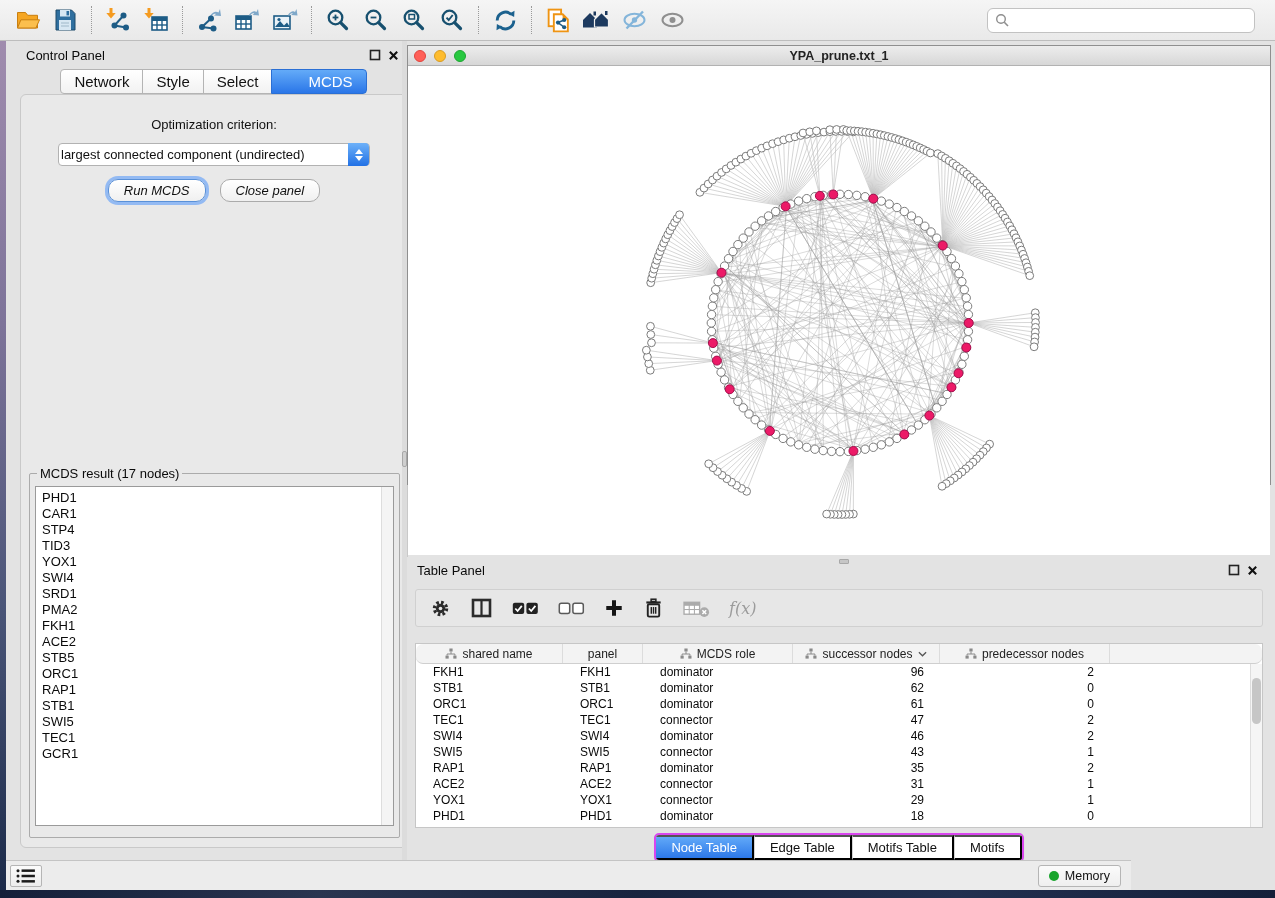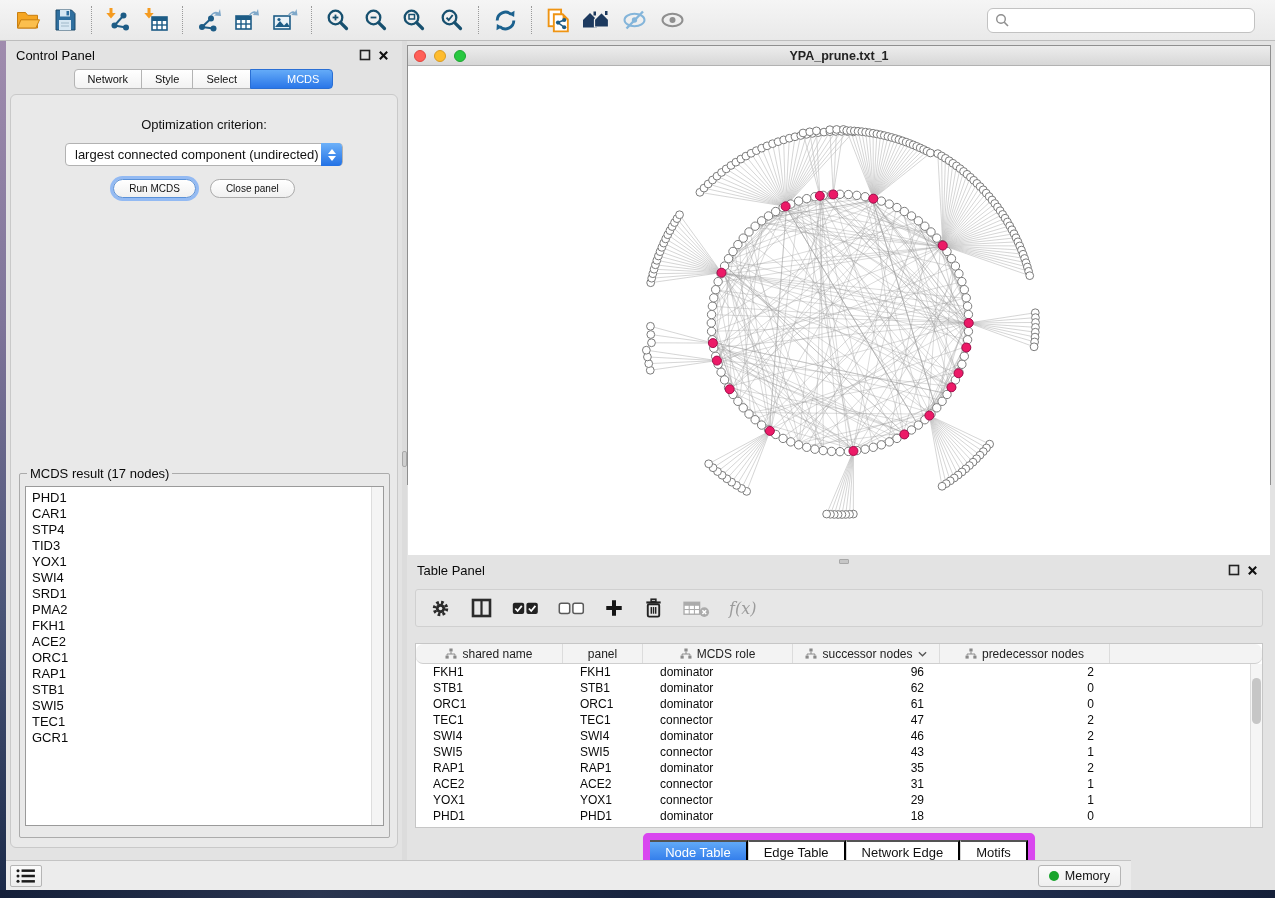--- a/index.html
+++ b/index.html
@@ -12,39 +12,39 @@
 
   
   #toolbar { position:absolute; left:0; top:0; width:1275px; height:41px; background:linear-gradient(#f5f5f5,#e9e9e9); border-bottom:1px solid #bdbdbd; display:flex; align-items:center; padding:0 8px; }
   .tb-btn { width:38px; height:32px; display:flex; align-items:center; justify-content:center; background:transparent; border:none; cursor:pointer; }
   .tb-sep { width:1px; height:28px; border-left:1px dotted #9a9a9a; margin:0 7px; }
   #search-wrap { margin-left:auto; margin-right:12px; width:268px; height:25px; background:#fff; border:1px solid #c2c2c2; border-radius:6px; display:flex; align-items:center; padding:0 7px; }
   #search-wrap svg { flex:0 0 auto; }
   #search-input { border:none; outline:none; flex:1; margin-left:5px; font-size:13px; background:transparent; }
 
   
-  #control-panel { position:absolute; left:6px; top:41px; width:396px; height:819px; background:#e3e3e3; }
+  #control-panel { position:absolute; left:16px; top:41px; width:396px; height:819px; background:#e3e3e3; }
   .panel-head { height:28px; display:flex; align-items:center; padding:0 10px; }
   .panel-title { font-size:13px; color:#0a0a0a; }
   .panel-head .spacer { flex:1; }
   .mini-btn { width:18px; height:18px; display:flex; align-items:center; justify-content:center; background:none; border:none; cursor:pointer; }
   #cp-tabs { display:flex; justify-content:center; position:relative; z-index:2; }
-  .cp-tab { font-size:11px; padding:3px 13px; background:linear-gradient(#ffffff,#f2f2f2); border:1px solid #b4b4b4; margin-left:-1px; cursor:pointer; color:#111; }
+  .cp-tab { font-size:15px; padding:3px 13px; background:linear-gradient(#ffffff,#f2f2f2); border:1px solid #b4b4b4; margin-left:-1px; cursor:pointer; color:#111; }
   .cp-tab:first-child { border-radius:4px 0 0 4px; }
   .cp-tab:last-child { border-radius:0 4px 4px 0; }
   .cp-tab.active { background:linear-gradient(#64abf8,#2a76e8); color:#fff; border-color:#2a6fd4;padding-left:36px; }
   #cp-card { position:absolute; left:4px; top:53px; width:388px; height:754px; background:#e9e9e9; border:1px solid #c9c9c9; border-radius:6px; }
   #opt-label { margin-top:22px; text-align:center; font-size:13px; }
-  #criterion-select { position:relative; width:278px; height:23px; margin:11px auto 0; background:#fff; border:1px solid #b2b2b2; border-radius:4px; display:flex; align-items:center; padding-left:9px; font-size:13px; cursor:pointer; }
+  #criterion-select { position:relative; width:312px; height:23px; margin:11px auto 0; background:#fff; border:1px solid #b2b2b2; border-radius:4px; display:flex; align-items:center; padding-left:2px; font-size:13px; cursor:pointer; }
   #criterion-stepper { position:absolute; right:0; top:-1px; width:21px; height:23px; border-radius:0 4px 4px 0; background:linear-gradient(#6db1f9,#2271e5); display:flex; flex-direction:column; align-items:center; justify-content:center; gap:2px; }
   .step-arrow { width:0; height:0; border-left:4px solid transparent; border-right:4px solid transparent; }
   .step-arrow.up { border-bottom:5px solid #fff; }
   .step-arrow.down { border-top:5px solid #fff; }
   #cp-buttons { margin-top:13px; display:flex; justify-content:center; gap:14px; }
-  .push-btn { font-size:10px; padding:3px 15px; background:linear-gradient(#ffffff,#f0f0f0); border:1px solid #ababab; border-radius:10px; cursor:pointer; color:#111; }
+  .push-btn { font-size:13px; padding:3px 15px; background:linear-gradient(#ffffff,#f0f0f0); border:1px solid #ababab; border-radius:10px; cursor:pointer; color:#111;font-style:italic; }
   .push-btn.focused { box-shadow:0 0 0 3px rgba(90,155,250,.6); border-color:#5a91d8; }
   #mcds-fieldset { position:absolute; left:8px; top:371px; width:371px; height:372px; border:1px solid #ababab; border-radius:2px; background:transparent; padding:5px; }
   #mcds-fieldset legend { font-size:13px; padding:0 3px; margin-left:2px; color:#0a0a0a; }
   #mcds-listbox { position:relative; width:100%; height:340px; background:#fff; border:1px solid #9a9a9a; overflow:hidden; }
   #mcds-list { list-style:none; padding:3px 0 0 6px; }
   #mcds-list li { font-size:13px; line-height:16px; color:#0a0a0a; cursor:default; }
   #mcds-scroll { position:absolute; right:0; top:0; width:12px; height:100%; background:#f4f4f4; border-left:1px solid #ddd; }
 
   
   #v-splitter { position:absolute; left:402px; top:41px; width:5px; height:819px; background:#dcdcdc; }
@@ -73,21 +73,21 @@
   .hcell { display:flex; align-items:center; justify-content:center; gap:5px; border-right:1px solid #dcdcdc; font-size:12px; color:#222; cursor:pointer; }
   .hcell:last-child { border-right:none; }
   .tc0{width:147px;} .tc1{width:80px;} .tc2{width:150px;} .tc3{width:147px;} .tc4{width:170px;} .tc5{flex:1;}
   #tbl-body .trow { display:flex; height:16px; align-items:center; font-size:12px; color:#0a0a0a; cursor:default; }
   .tcell { overflow:hidden; white-space:nowrap; }
   .tcell.left { padding-left:17px; text-align:left; }
   .tcell.right { padding-right:16px; text-align:right; }
   #tbl-scroll { position:absolute; right:0; top:20px; bottom:0; width:12px; background:#f5f5f5; border-left:1px solid #ddd; }
   #tbl-thumb { position:absolute; left:1px; right:1px; top:14px; height:46px; background:#c6c6c6; border-radius:5px; }
   #bottom-tabs { position:absolute; left:0; right:0; top:276px; display:flex; justify-content:center; }
-  .bt-group { display:inline-flex; border:7px solid #d946ef; border-radius:5px; overflow:hidden; background:#fff; box-shadow:0 1px 1px rgba(0,0,0,.08); }
+  .bt-group { display:inline-flex; border:2px solid #d946ef; border-radius:5px; overflow:hidden; background:#fff; box-shadow:0 1px 1px rgba(0,0,0,.08); }
   .b-tab { font-size:13px; padding:3px 15px; background:#fff; border-left:1px solid #d4d4d4; cursor:pointer; color:#111; }
   .b-tab:first-child { border-left:none; }
   .b-tab.active { background:linear-gradient(#61a9f8,#2d78e9); color:#fff; }
 
   
   #status-bar { position:absolute; left:0; top:860px; width:1131px; height:30px; background:#ececec; border-top:1px solid #c4c4c4; display:flex; align-items:center; padding:0 10px; }
   #list-btn { width:32px; height:22px; background:linear-gradient(#fbfbfb,#ededed); border:1px solid #b5b5b5; border-radius:2px; display:flex; align-items:center; justify-content:center; cursor:pointer; }
   #memory-btn { margin-left:auto; height:22px; background:linear-gradient(#fbfbfb,#efefef); border:1px solid #b5b5b5; border-radius:3px; display:flex; align-items:center; gap:6px; padding:0 10px; font-size:12.5px; cursor:pointer; color:#111; }
   #memory-dot { width:10px; height:10px; border-radius:50%; background:#17a42b; }
 </style>
@@ -284,20 +284,21 @@
             <li>PHD1</li>
             <li>CAR1</li>
             <li>STP4</li>
             <li>TID3</li>
             <li>YOX1</li>
             <li>SWI4</li>
             <li>SRD1</li>
             <li>PMA2</li>
             <li>FKH1</li>
             <li>ACE2</li>
+            <li>STB5</li>
             <li>ORC1</li>
             <li>RAP1</li>
             <li>STB1</li>
             <li>SWI5</li>
             <li>TEC1</li>
             <li>GCR1</li>
           </ul>
         <div id="mcds-scroll"></div>
       </div>
     </fieldset>
@@ -1179,21 +1180,21 @@
         </div>
       </div>
     <div id="tbl-scroll">
         <div id="tbl-thumb"></div>
       </div>
   </div>
   <div id="bottom-tabs">
       <div class="bt-group" id="bt-group">
         <button class="b-tab active">Node Table</button>
         <button class="b-tab">Edge Table</button>
-        <button class="b-tab">Network Edge</button>
+        <button class="b-tab">Motifs Table</button>
         <button class="b-tab">Motifs</button>
       </div>
     </div>
 </div>
 
 <div id="status-bar">
   <button id="list-btn">
       <svg width="22" height="16" viewBox="0 0 24 18">
         <g fill="#1c1c1c">
           <circle cx="3" cy="3" r="1.7"></circle>

